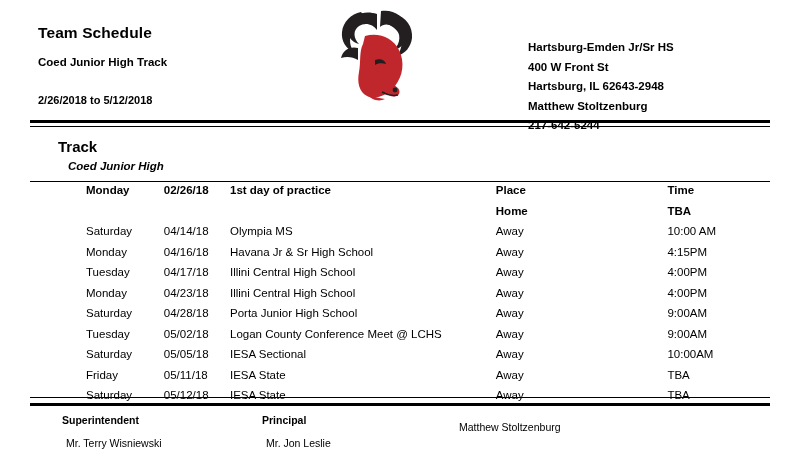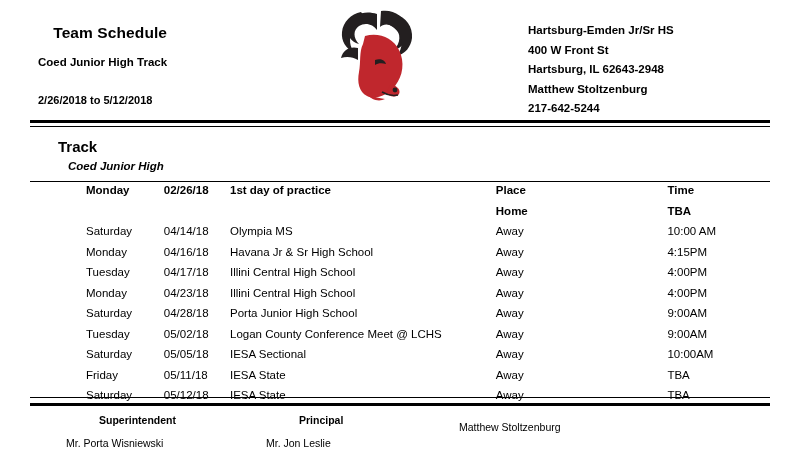--- a/index.html
+++ b/index.html
@@ -31,39 +31,38 @@
   .header-left {
     position: absolute;
     left: 38px;
     top: 23px;
   }
   .team-schedule-title {
     font-size: 15.5px;
     font-weight: bold;
     letter-spacing: 0.1px;
     line-height: 19px;
-    text-align: right;
   }
   .team-subtitle {
     font-size: 11.5px;
     font-weight: bold;
     line-height: 17px;
     margin-top: 12px;
   }
   .team-dates {
     font-size: 11px;
     font-weight: bold;
     line-height: 17px;
     margin-top: 21px;
   }
 
   .header-right {
     position: absolute;
     left: 528px;
-    top: 21px;
+    top: 38px;
     font-size: 11.5px;
     font-weight: bold;
     line-height: 19.5px;
   }
 
   
   .logo {
     position: absolute;
     left: 325px;
     top: 8px;
@@ -148,21 +147,20 @@
     top: 412px;
     width: 800px;
   }
   .sig {
     position: absolute;
     font-size: 10.5px;
   }
   .sig-title {
     font-weight: bold;
     line-height: 16px;
-    margin-left: 37px;
   }
   .sig-name {
     font-weight: normal;
     line-height: 16px;
     margin-top: 7px;
     padding-left: 4px;
   }
   #sig-1 { left: 62px; }
   #sig-2 { left: 262px; }
   #sig-3 { left: 455px; }
@@ -301,21 +299,21 @@
       </tr>
     </tbody>
   </table>
 
   <div class="rule-thin" id="rule-bottom"></div>
   <div class="rule-thick" id="rule-bottom2"></div>
 
   <div class="footer">
     <div class="sig" id="sig-1">
       <div class="sig-title">Superintendent</div>
-      <div class="sig-name">Mr. Porta Wisniewski</div>
+      <div class="sig-name">Mr. Terry Wisniewski</div>
     </div>
     <div class="sig" id="sig-2">
       <div class="sig-title">Principal</div>
       <div class="sig-name">Mr. Jon Leslie</div>
     </div>
     <div class="sig" id="sig-3">
       <div class="sig-name">Matthew Stoltzenburg</div>
     </div>
   </div>
 

